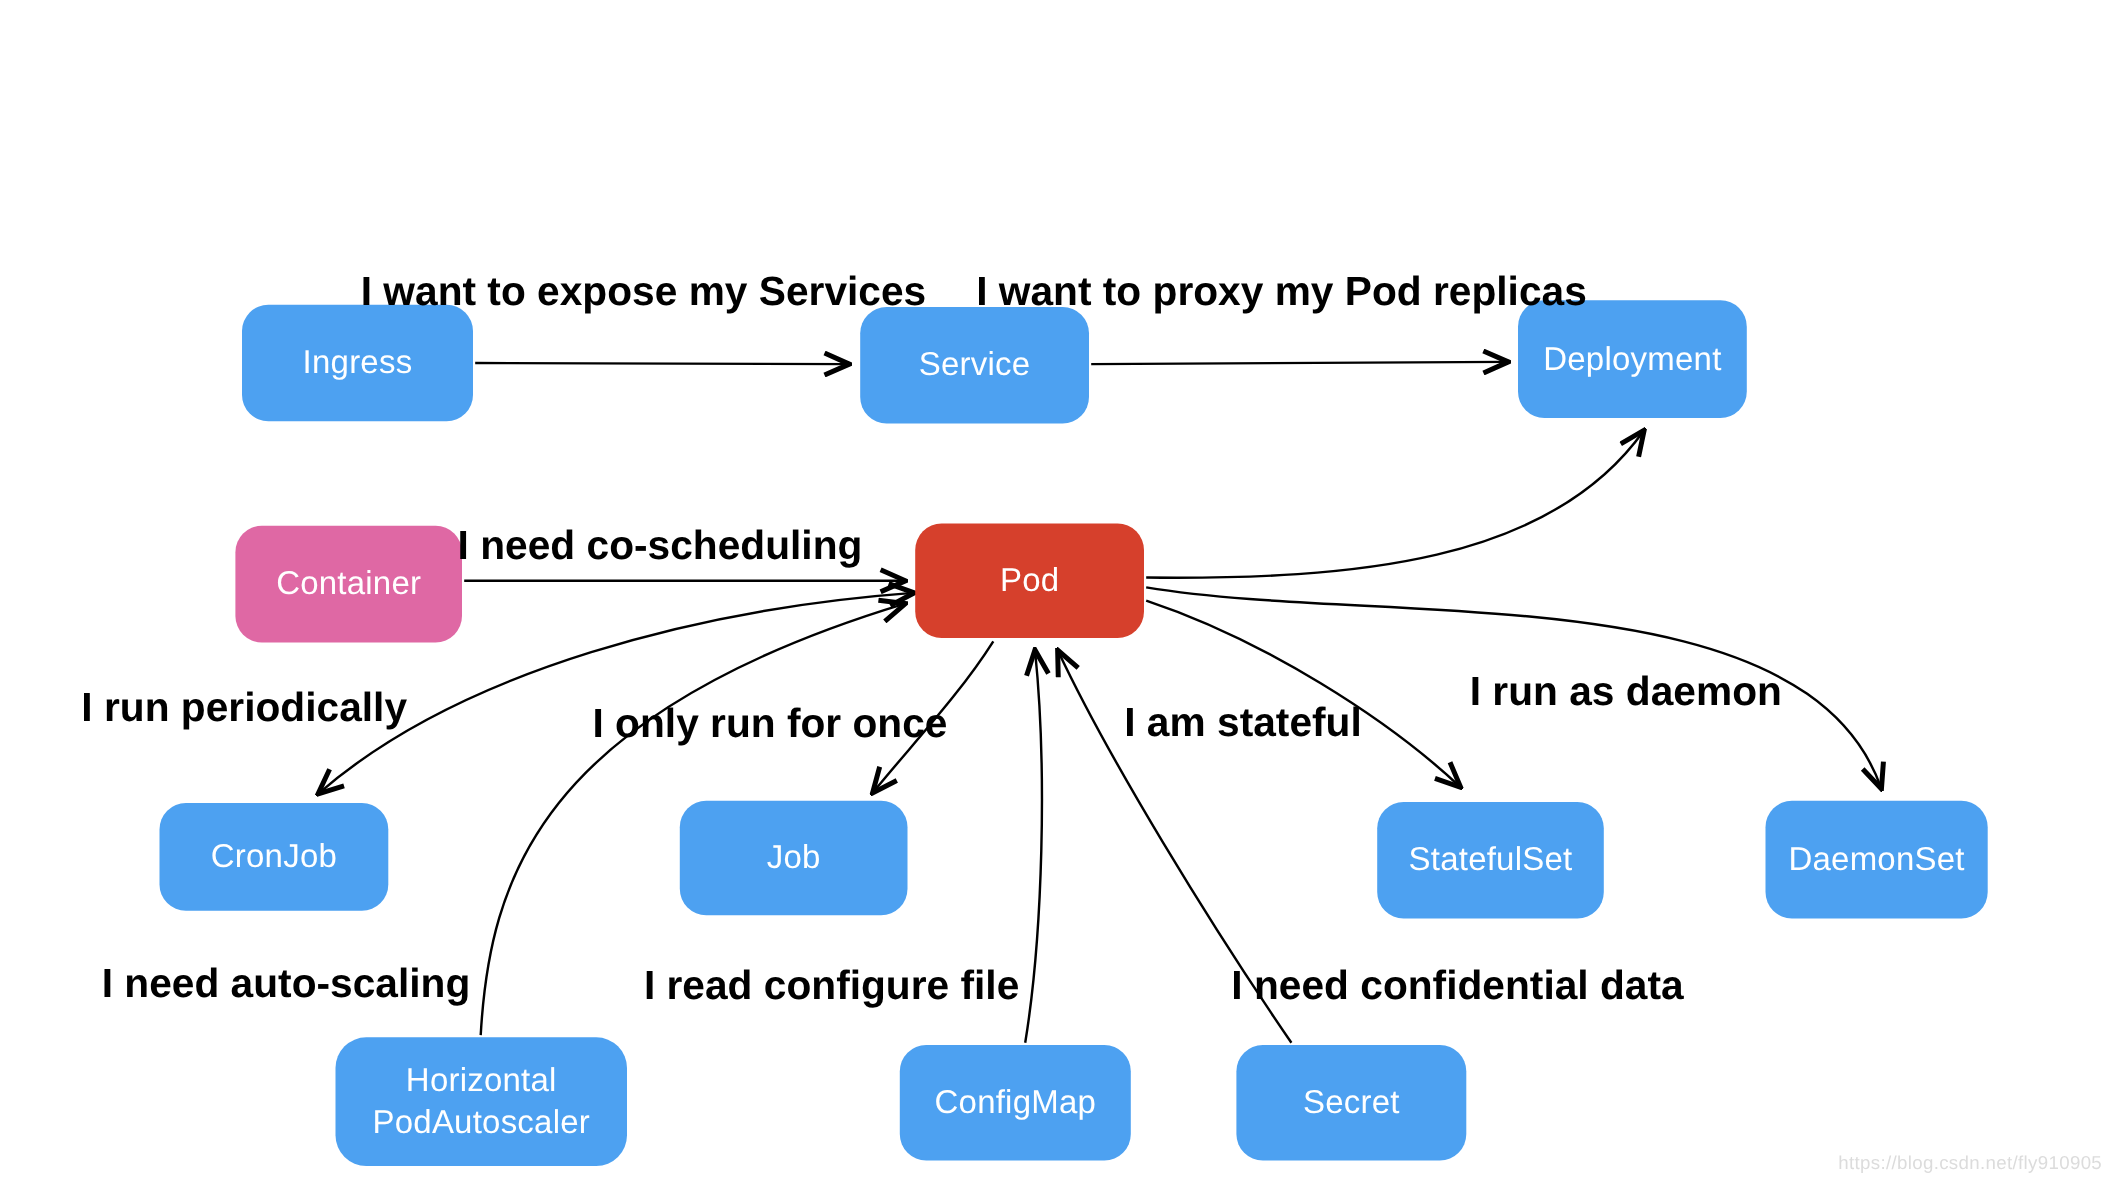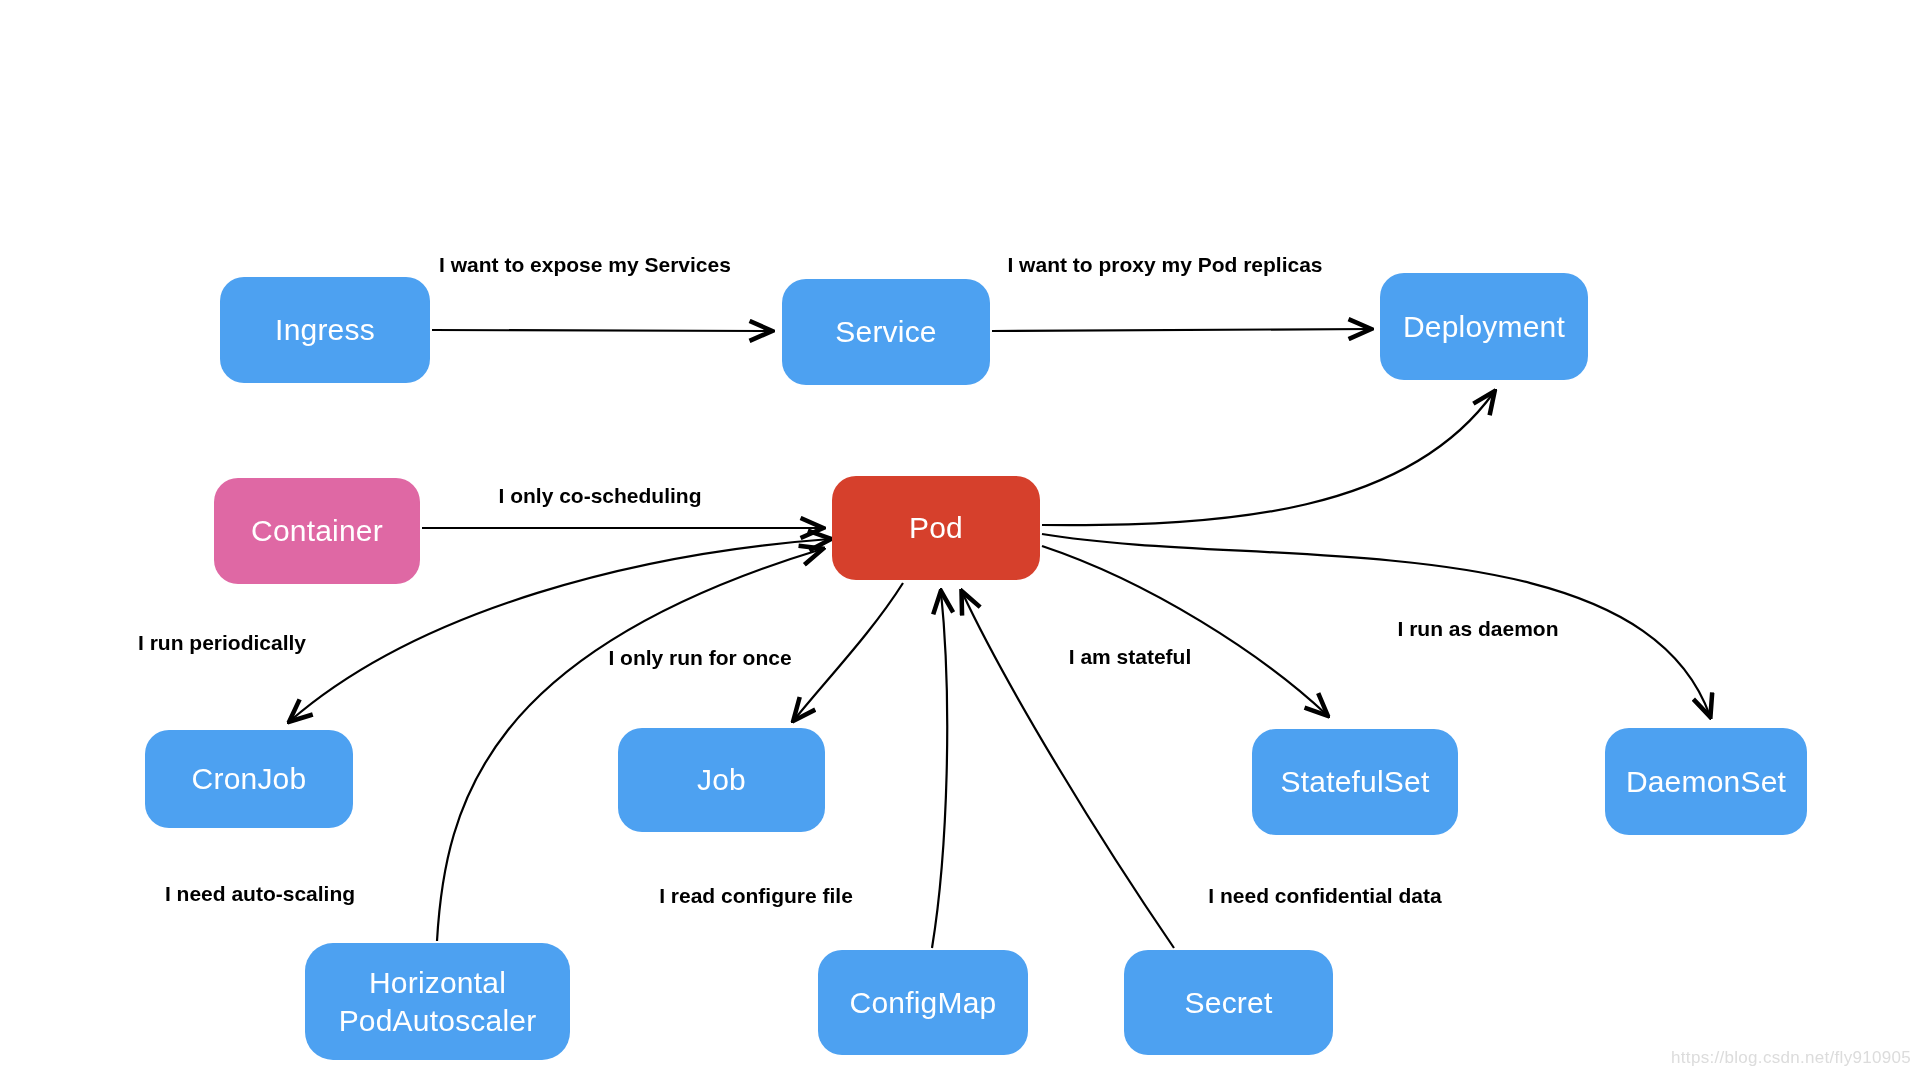--- a/index.html
+++ b/index.html
@@ -11,21 +11,21 @@
   .node{
     position:absolute;display:flex;align-items:center;justify-content:center;
     color:#ffffff;font-size:30px;font-weight:400;text-align:center;line-height:1.25;
     border-radius:24px;letter-spacing:.2px;
   }
   .node-blue{background:#4DA1F1;}
   .node-red{background:#D6402C;}
   .node-pink{background:#DF68A4;}
   .edge-label{
     position:absolute;transform:translate(-50%,-50%);white-space:nowrap;
-    color:#000000;font-size:21px;font-weight:700;
+    color:#000000;font-size:37px;font-weight:700;
   }
   .watermark{
     position:absolute;color:#DCDCDC;font-size:17px;font-weight:400;letter-spacing:.3px;
   }
   
   #n-ingress    {left:220px; top:277px; width:210px; height:106px;}
   #n-service    {left:782px; top:279px; width:208px; height:106px;}
   #n-deployment {left:1380px;top:273px; width:208px; height:107px;}
   #n-container  {left:214px; top:478px; width:206px; height:106px;}
   #n-pod        {left:832px; top:476px; width:208px; height:104px;}
@@ -84,21 +84,21 @@
   <div class="node node-blue" id="n-cronjob">CronJob</div>
   <div class="node node-blue" id="n-job">Job</div>
   <div class="node node-blue" id="n-statefulset">StatefulSet</div>
   <div class="node node-blue" id="n-daemonset">DaemonSet</div>
   <div class="node node-blue" id="n-hpa">Horizontal PodAutoscaler</div>
   <div class="node node-blue" id="n-configmap">ConfigMap</div>
   <div class="node node-blue" id="n-secret">Secret</div>
 
   <div class="edge-label" id="el-0">I want to expose my Services</div>
   <div class="edge-label" id="el-1">I want to proxy my Pod replicas</div>
-  <div class="edge-label" id="el-2">I only co-scheduling</div>
+  <div class="edge-label" id="el-2">I need co-scheduling</div>
   <div class="edge-label" id="el-4">I run periodically</div>
   <div class="edge-label" id="el-5">I only run for once</div>
   <div class="edge-label" id="el-6">I am stateful</div>
   <div class="edge-label" id="el-7">I run as daemon</div>
   <div class="edge-label" id="el-8">I need auto-scaling</div>
   <div class="edge-label" id="el-9">I read configure file</div>
   <div class="edge-label" id="el-10">I need confidential data</div>
 
   <div class="watermark" id="wm">https://blog.csdn.net/fly910905</div>
 </div>

